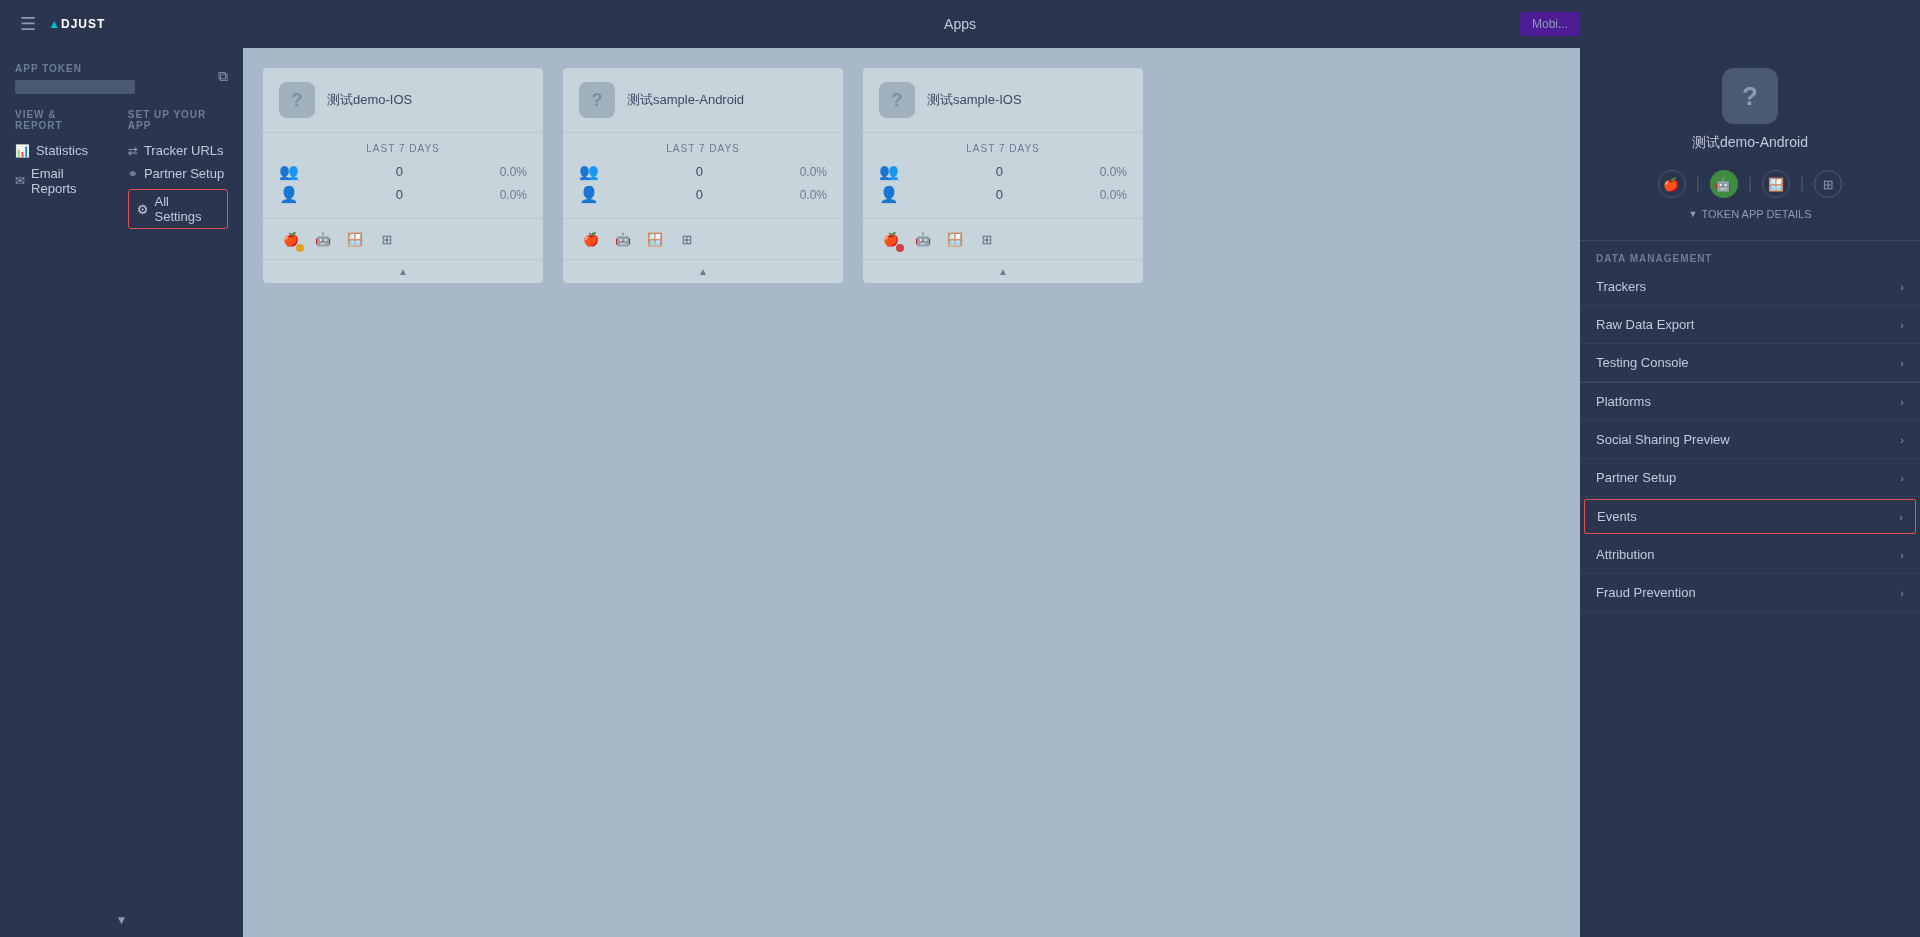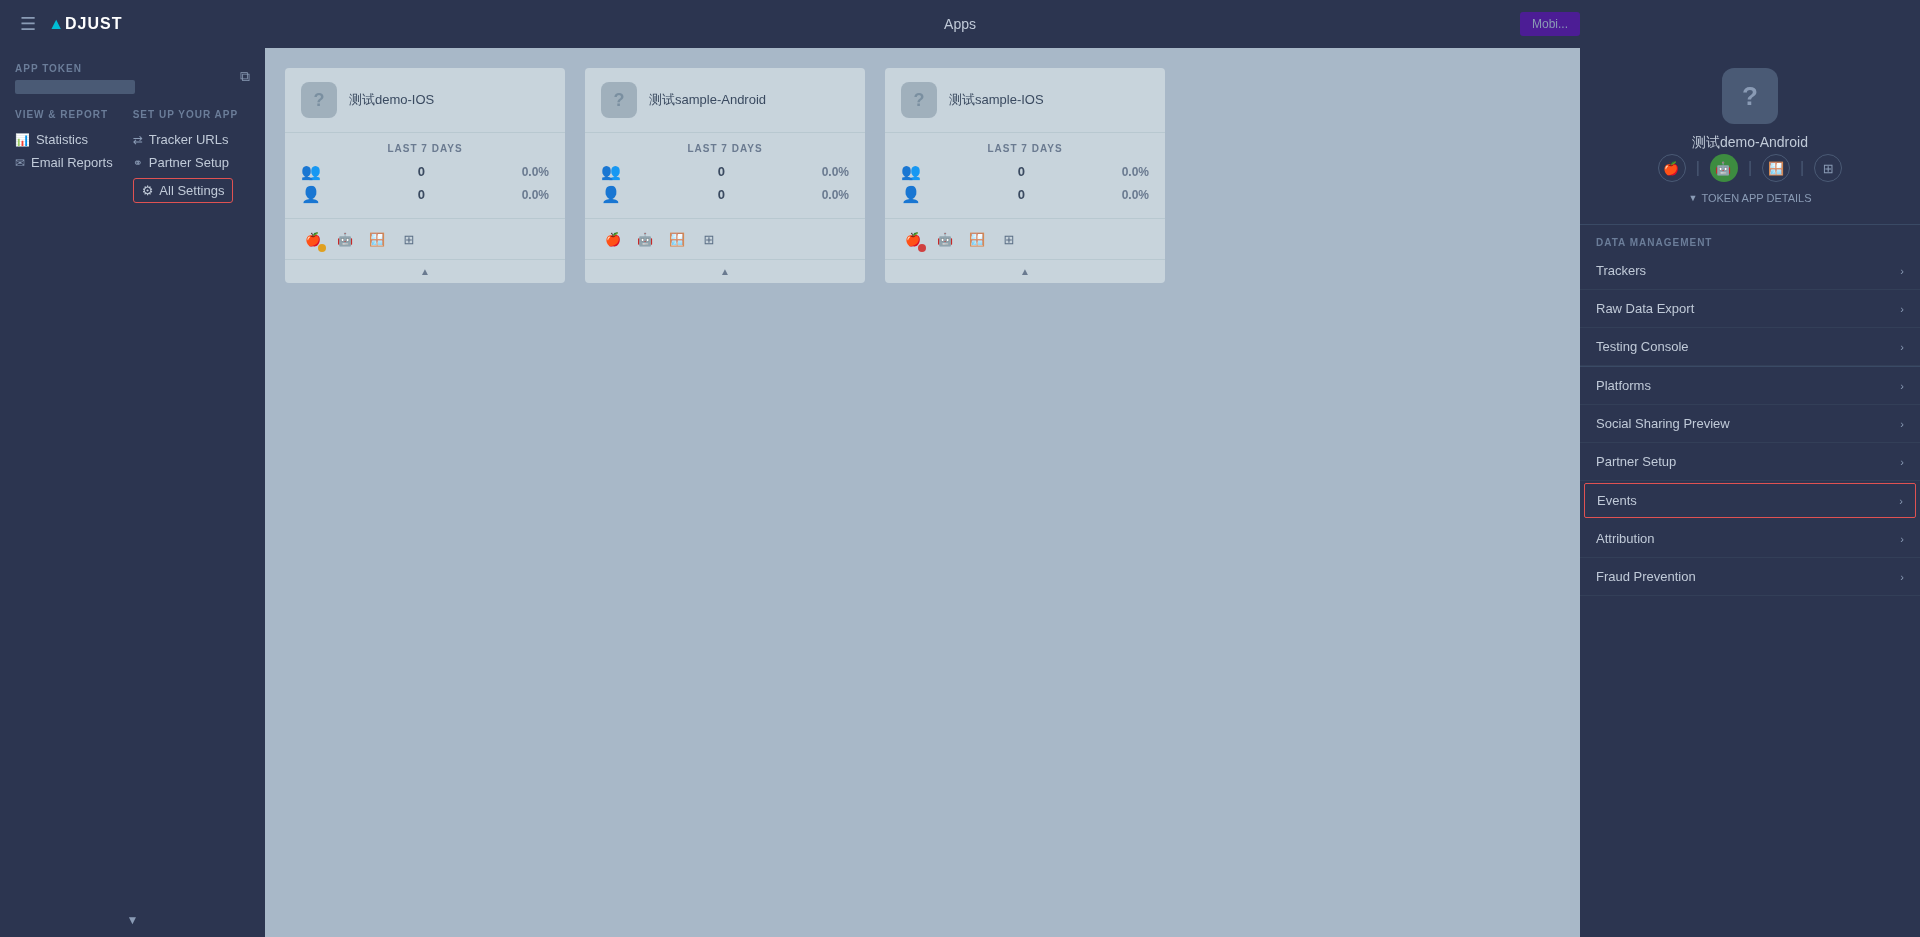--- a/index.html
+++ b/index.html
@@ -23,21 +23,21 @@
       z-index: 10;
     }
     .hamburger {
       color: #8a9bb5;
       font-size: 18px;
       margin-right: 12px;
       cursor: pointer;
     }
     .logo {
       color: #ffffff;
-      font-size: 16px;
+      font-size: 12px;
       font-weight: bold;
       letter-spacing: 1px;
     }
     .logo span { color: #00bcd4; }
     .nav-title {
       position: absolute;
       left: 50%;
       transform: translateX(-50%);
       color: #c0cad8;
       font-size: 14px;
@@ -55,21 +55,21 @@
     }
 
     
     .main-layout {
       display: flex;
       height: calc(937px - 48px);
     }
 
     
     .left-sidebar {
-      width: 265px;
+      width: 243px;
       background: #2c3550;
       padding: 15px;
       flex-shrink: 0;
       position: relative;
     }
 
     .app-token-section {
       margin-bottom: 15px;
     }
     .section-label {
@@ -206,21 +206,20 @@
     }
 
     .app-name {
       color: #3a4a60;
       font-size: 13px;
       font-weight: 500;
     }
 
     .card-stats {
       padding: 10px 16px;
-      font-weight: bold;
     }
 
     .stats-period {
       text-align: center;
       color: #6a7a90;
       font-size: 10px;
       letter-spacing: 1px;
       margin-bottom: 8px;
     }
 
@@ -313,21 +312,21 @@
       color: #8a9bb5;
       font-size: 26px;
       font-weight: bold;
       margin-bottom: 10px;
     }
 
     .app-detail-name {
       color: #c0cad8;
       font-size: 14px;
       text-align: center;
-      margin-bottom: 2px;
+      margin-bottom: 18px;
     }
 
     .platform-icons-row {
       display: flex;
       align-items: center;
       gap: 10px;
       margin-bottom: 10px;
     }
 
     .platform-btn {

